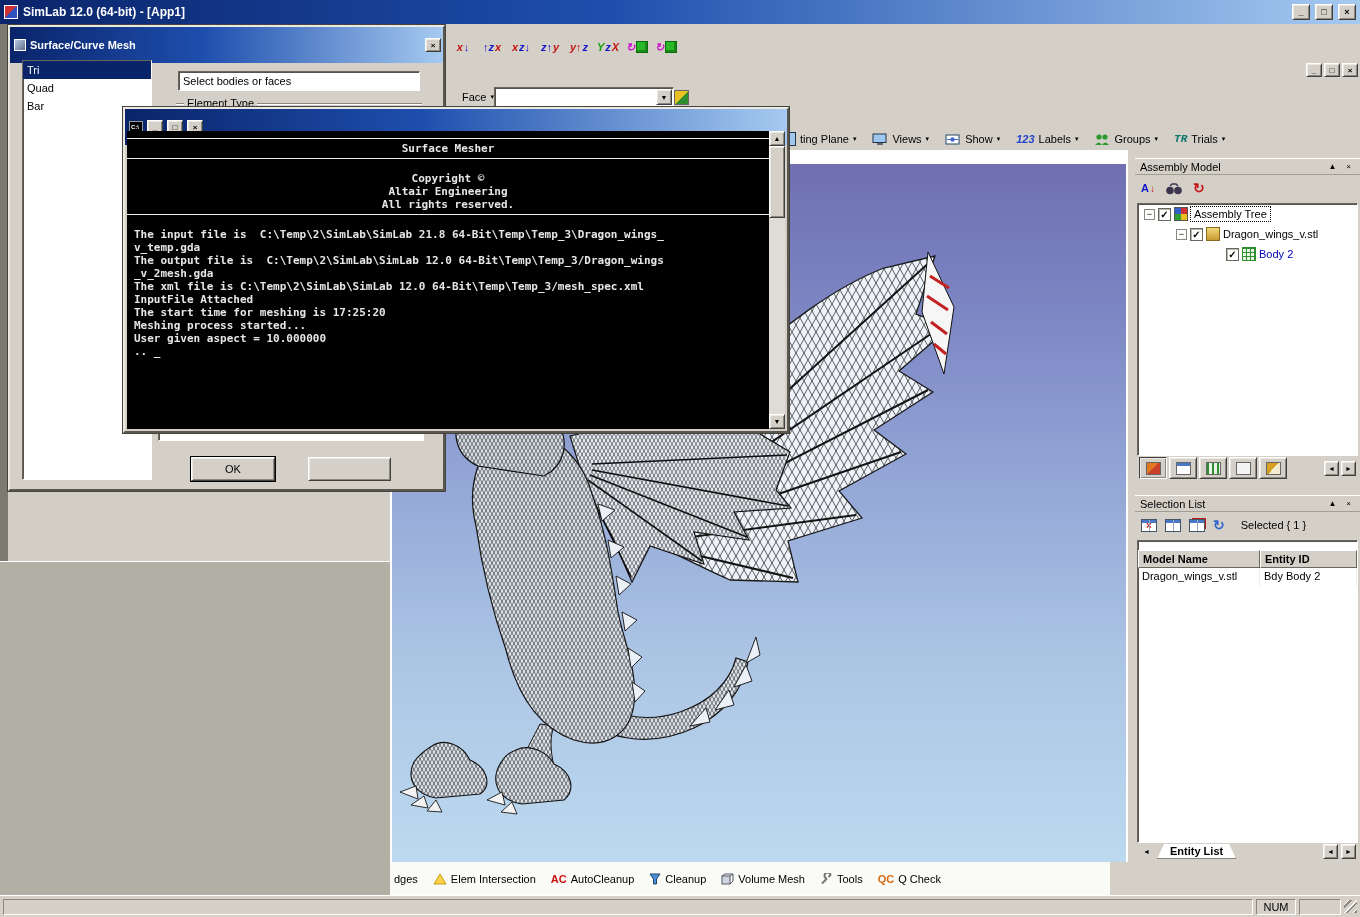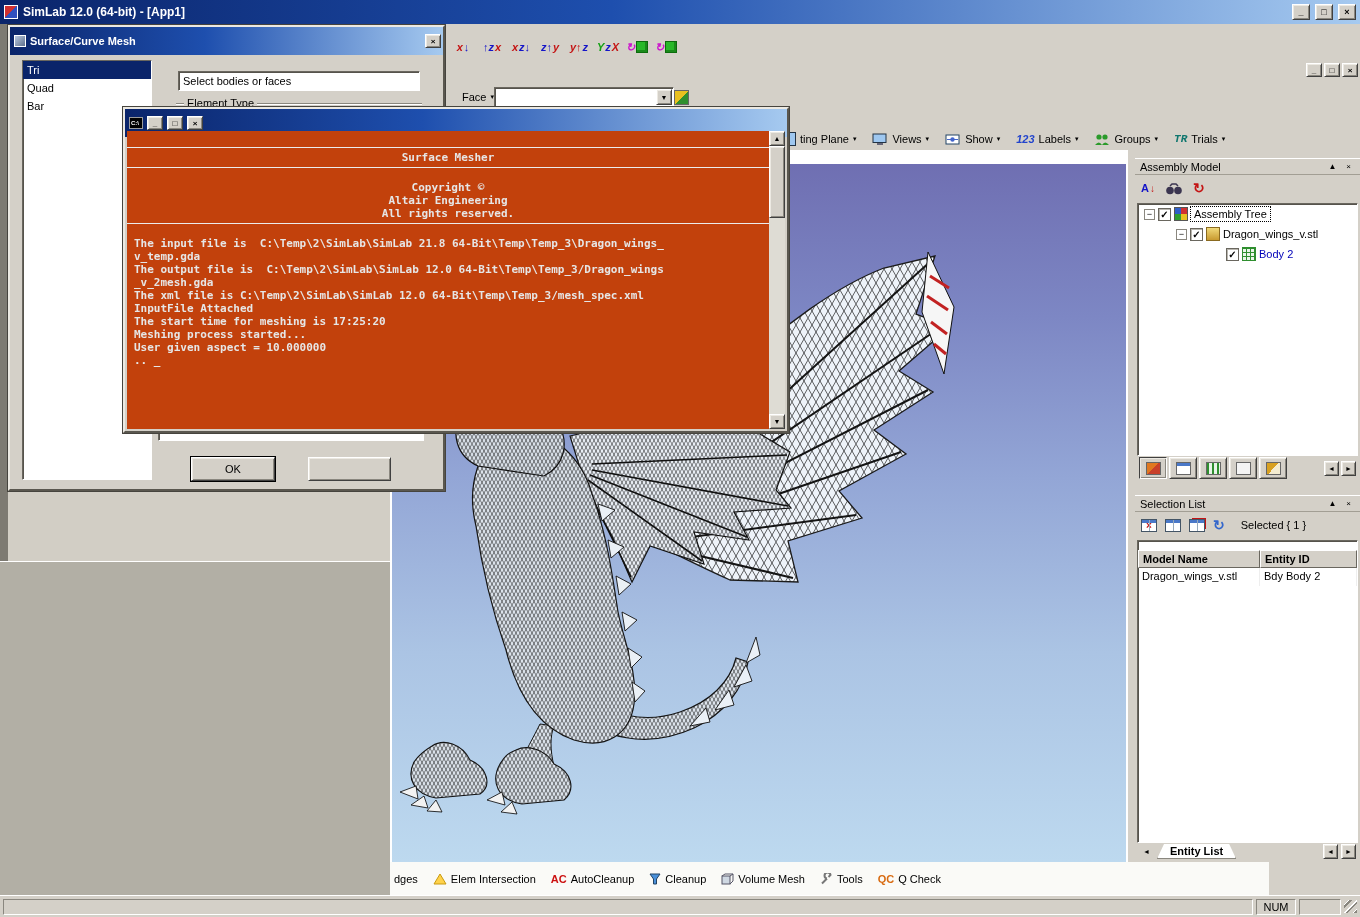--- a/index.html
+++ b/index.html
@@ -14,29 +14,29 @@
          display:flex; align-items:center; justify-content:center; }
   .field { background:#fff; border:1px solid; border-color:#6a675f #fff #fff #6a675f; box-shadow: inset 1px 1px 0 #56534c; }
   .sunk  { border:1px solid; border-color:#8a877f #fff #fff #8a877f; }
 
   .titlebar-main { left:0; top:0; width:1360px; height:24px;
     background:linear-gradient(90deg,#0a246a,#1e4fae 45%,#a6caf0);
     color:#fff; font-weight:bold; font-size:12px; display:flex; align-items:center; gap:5px; padding:0 4px; }
   .tb-btn { width:18px; height:16px; font-size:9px; color:#000; font-weight:bold; }
 
   .win { background:#d4d0c8; border:2px solid; border-color:#ece9e2 #5a574f #5a574f #ece9e2; box-shadow:0 0 0 1px #46443e; }
-  .win-title { height:28px; background:linear-gradient(90deg,#0a246a,#1e4fae 45%,#a6caf0);
+  .win-title { height:36px; background:linear-gradient(90deg,#0a246a,#1e4fae 45%,#a6caf0);
     color:#fff; font-weight:bold; font-size:11px; display:flex; align-items:center; gap:4px; padding:0 2px 0 4px; }
   .win-title .title-text { flex:1; overflow:hidden; white-space:nowrap; }
   .wt-btn { width:16px; height:14px; font-size:8px; color:#000; flex:none; font-weight:bold; }
 
   
-  .con-body { position:absolute; left:2px; top:22px; right:18px; bottom:2px; background:#c2410c;
+  .con-body { position:absolute; left:2px; top:22px; right:18px; bottom:2px; background:#000000;
     font-family:"DejaVu Sans Mono",monospace; font-weight:bold; font-size:11px; line-height:13px;
-    color:#e6e6e6; overflow:hidden; padding-top:13px; }
+    color:#e6e6e6; overflow:hidden; padding-top:4px; }
   .con-hr { border-top:1px solid #ececec; margin:3px 0; }
   .con-center { text-align:center; white-space:pre; }
   .con-line { white-space:pre; padding:0 7px; }
   .mt { margin-top:13px; }
   .sb { position:absolute; right:2px; top:22px; width:16px; bottom:2px; background:#e8e6e0; display:flex; flex-direction:column; }
   .sb-btn { width:16px; height:15px; font-size:7px; flex:none; }
   .sb-track { flex:1; position:relative; background:#dedcd4; }
   .sb-thumb { position:absolute; left:0; top:0; width:16px; height:72px; }
 
   
@@ -397,21 +397,21 @@
       <span class="navbtn flex" style="justify-content:center;">◄</span>
       <span class="sheettab">
         <span>Entity List</span>
       </span>
       <span style="flex:1"></span>
       <span class="btn navbtn">◄</span>
       <span class="btn navbtn">►</span>
     </div>
   </div>
 
-  <div class="abs" style="left:390px;top:862px;width:879px;height:33px;background:#fafaf7;">
+  <div class="abs" style="left:390px;top:862px;width:720px;height:33px;background:#fafaf7;">
     <div class="btool" style="margin-top:6px;">
       <span class="item">
         <span>dges</span>
       </span>
       <span class="item">
         <svg width="14" height="12">
             <path d="M7,1 L13,11 H1 Z" fill="#ffd24a" stroke="#c99a10"></path>
           </svg>
         <span>Elem Intersection</span>
       </span>

